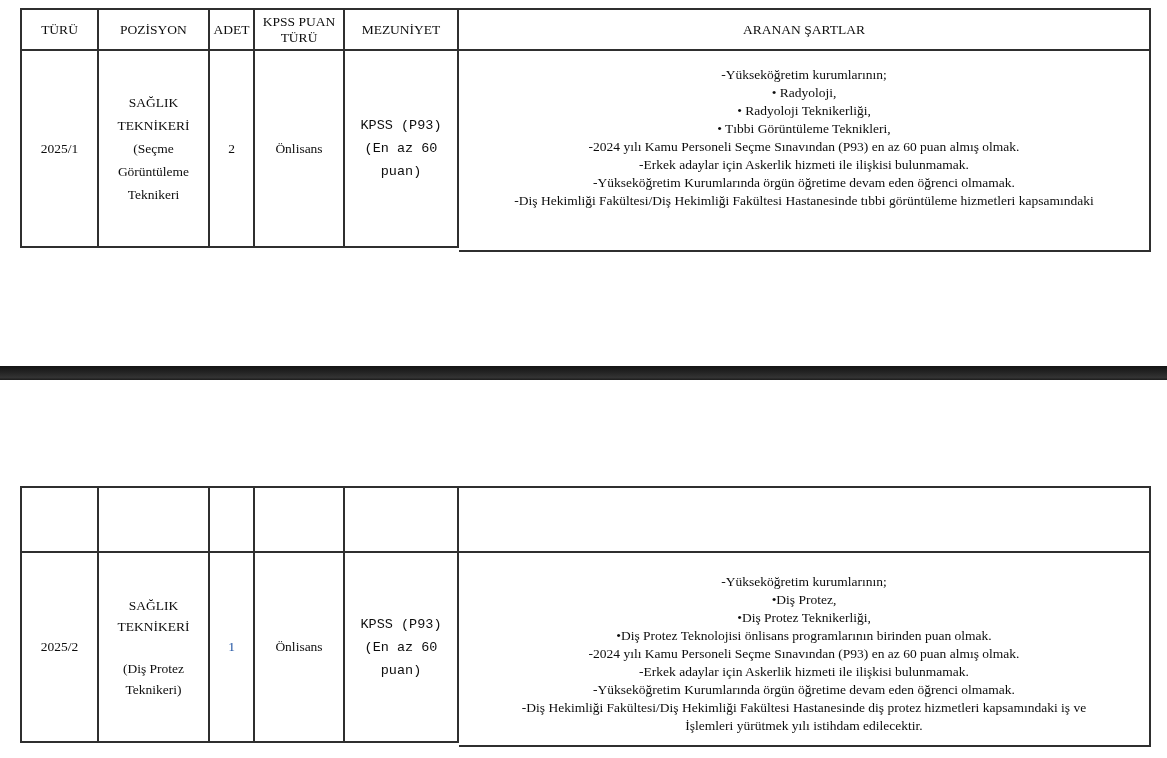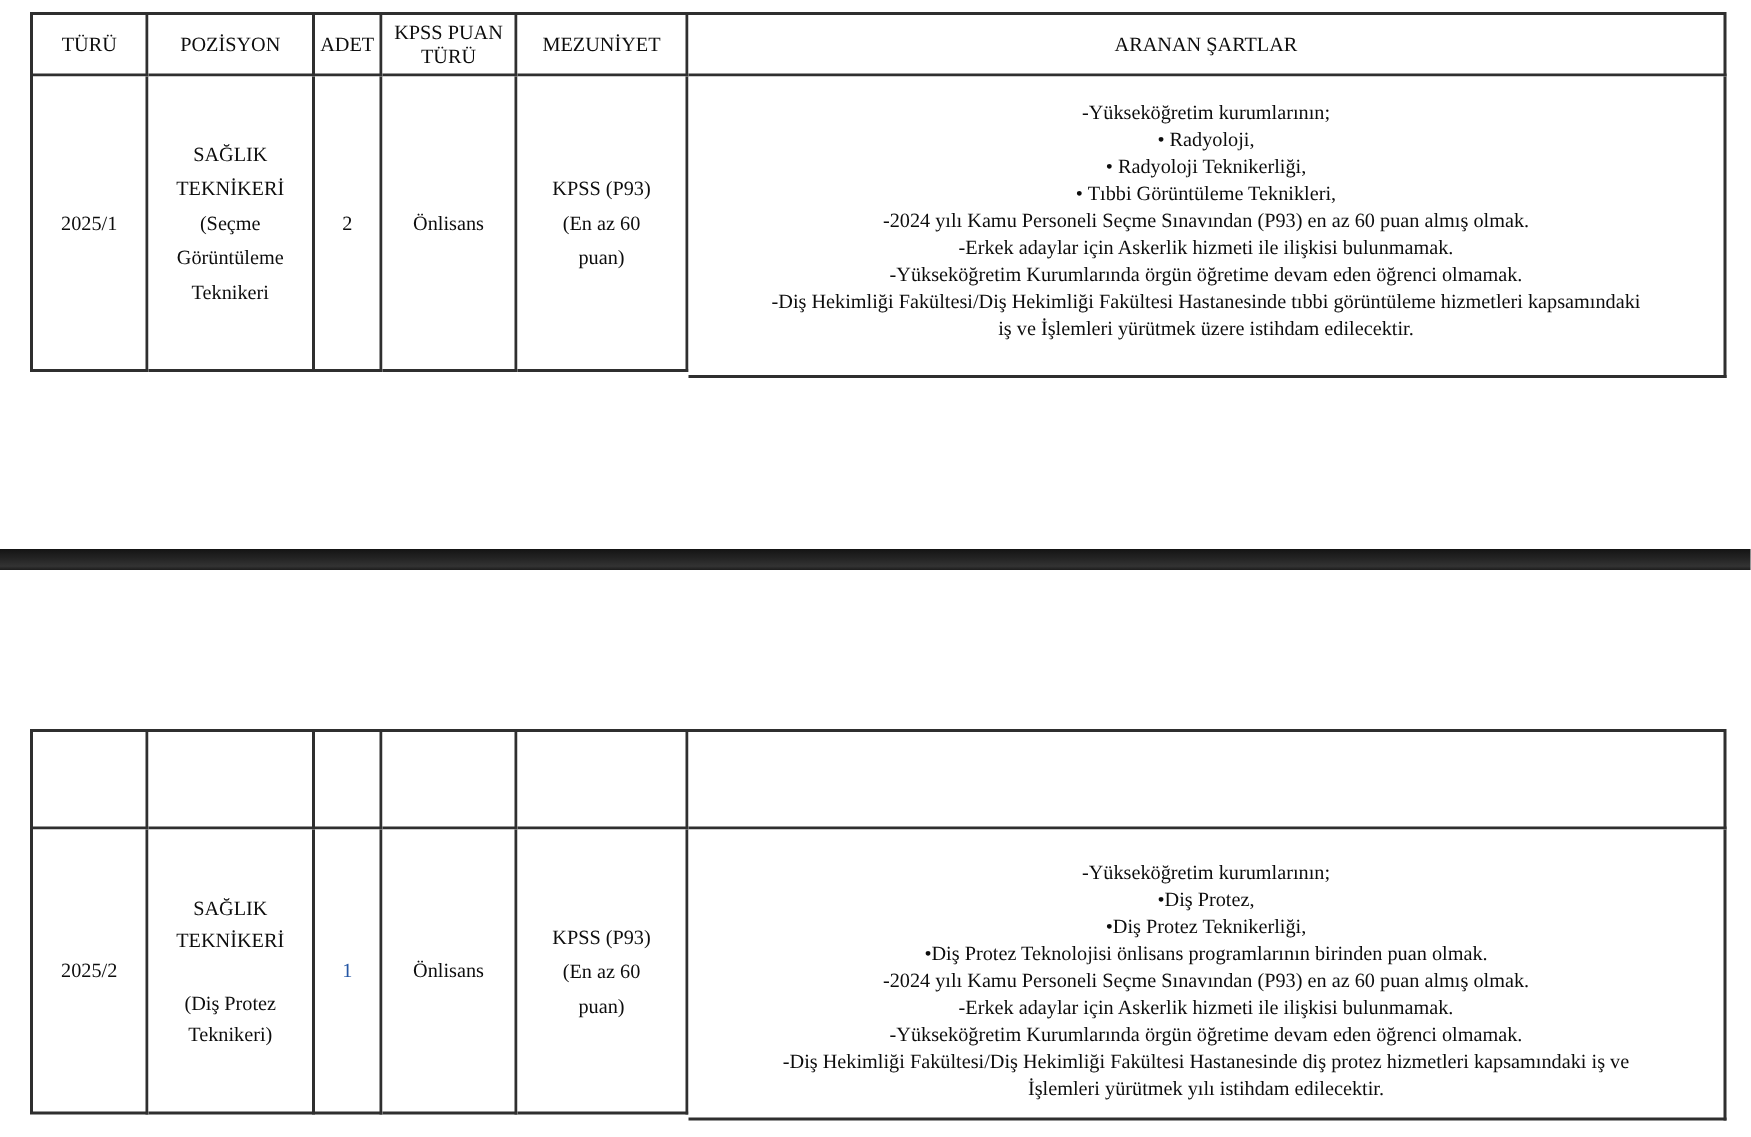--- a/index.html
+++ b/index.html
@@ -20,21 +20,21 @@
     box-sizing:border-box;
     border-right:2px solid var(--border);
     border-bottom:2px solid var(--border);
     display:flex;flex-direction:column;justify-content:center;align-items:center;
     text-align:center;font-size:13.5px;line-height:16px;
     overflow:visible;background:#fff;
   }
   .hdr{font-size:13.5px;line-height:16px;padding:2px;}
   .lines1{line-height:23px;}
   .lines2{line-height:21px;}
-  .kpss{line-height:23px;}
+  .kpss{line-height:23px;font-family:Liberation Mono, monospace;}
   .req{
     justify-content:flex-start;align-items:center;text-align:left;
     font-size:13.5px;line-height:18px;
     padding:15px 2px 0 2px;
     height:calc(100% + 4px); 
   }
   .tbl2 .req{padding-top:20px;}
   .divider-bar{
     position:absolute;left:0;top:366px;width:1167px;height:14px;
     background:linear-gradient(180deg,#141414 0%,#222222 40%,#333333 82%,#1c1c1c 100%);
@@ -69,21 +69,20 @@
     </div>
   <div class="cell req">
       <div>-Yükseköğretim kurumlarının;</div>
       <div>• Radyoloji,</div>
       <div>• Radyoloji Teknikerliği,</div>
       <div>• Tıbbi Görüntüleme Teknikleri,</div>
       <div>-2024 yılı Kamu Personeli Seçme Sınavından (P93) en az 60 puan almış olmak.</div>
       <div>-Erkek adaylar için Askerlik hizmeti ile ilişkisi bulunmamak.</div>
       <div>-Yükseköğretim Kurumlarında örgün öğretime devam eden öğrenci olmamak.</div>
       <div>-Diş Hekimliği Fakültesi/Diş Hekimliği Fakültesi Hastanesinde tıbbi görüntüleme hizmetleri kapsamındaki</div>
-      <div>iş ve İşlemleri yürütmek üzere istihdam edilecektir.</div>
     </div>
 </div>
 
 <div class="divider-bar"></div>
 
 <div class="tbl tbl2">
   <div class="cell hdr"></div>
   <div class="cell hdr"></div>
   <div class="cell hdr"></div>
   <div class="cell hdr"></div>

